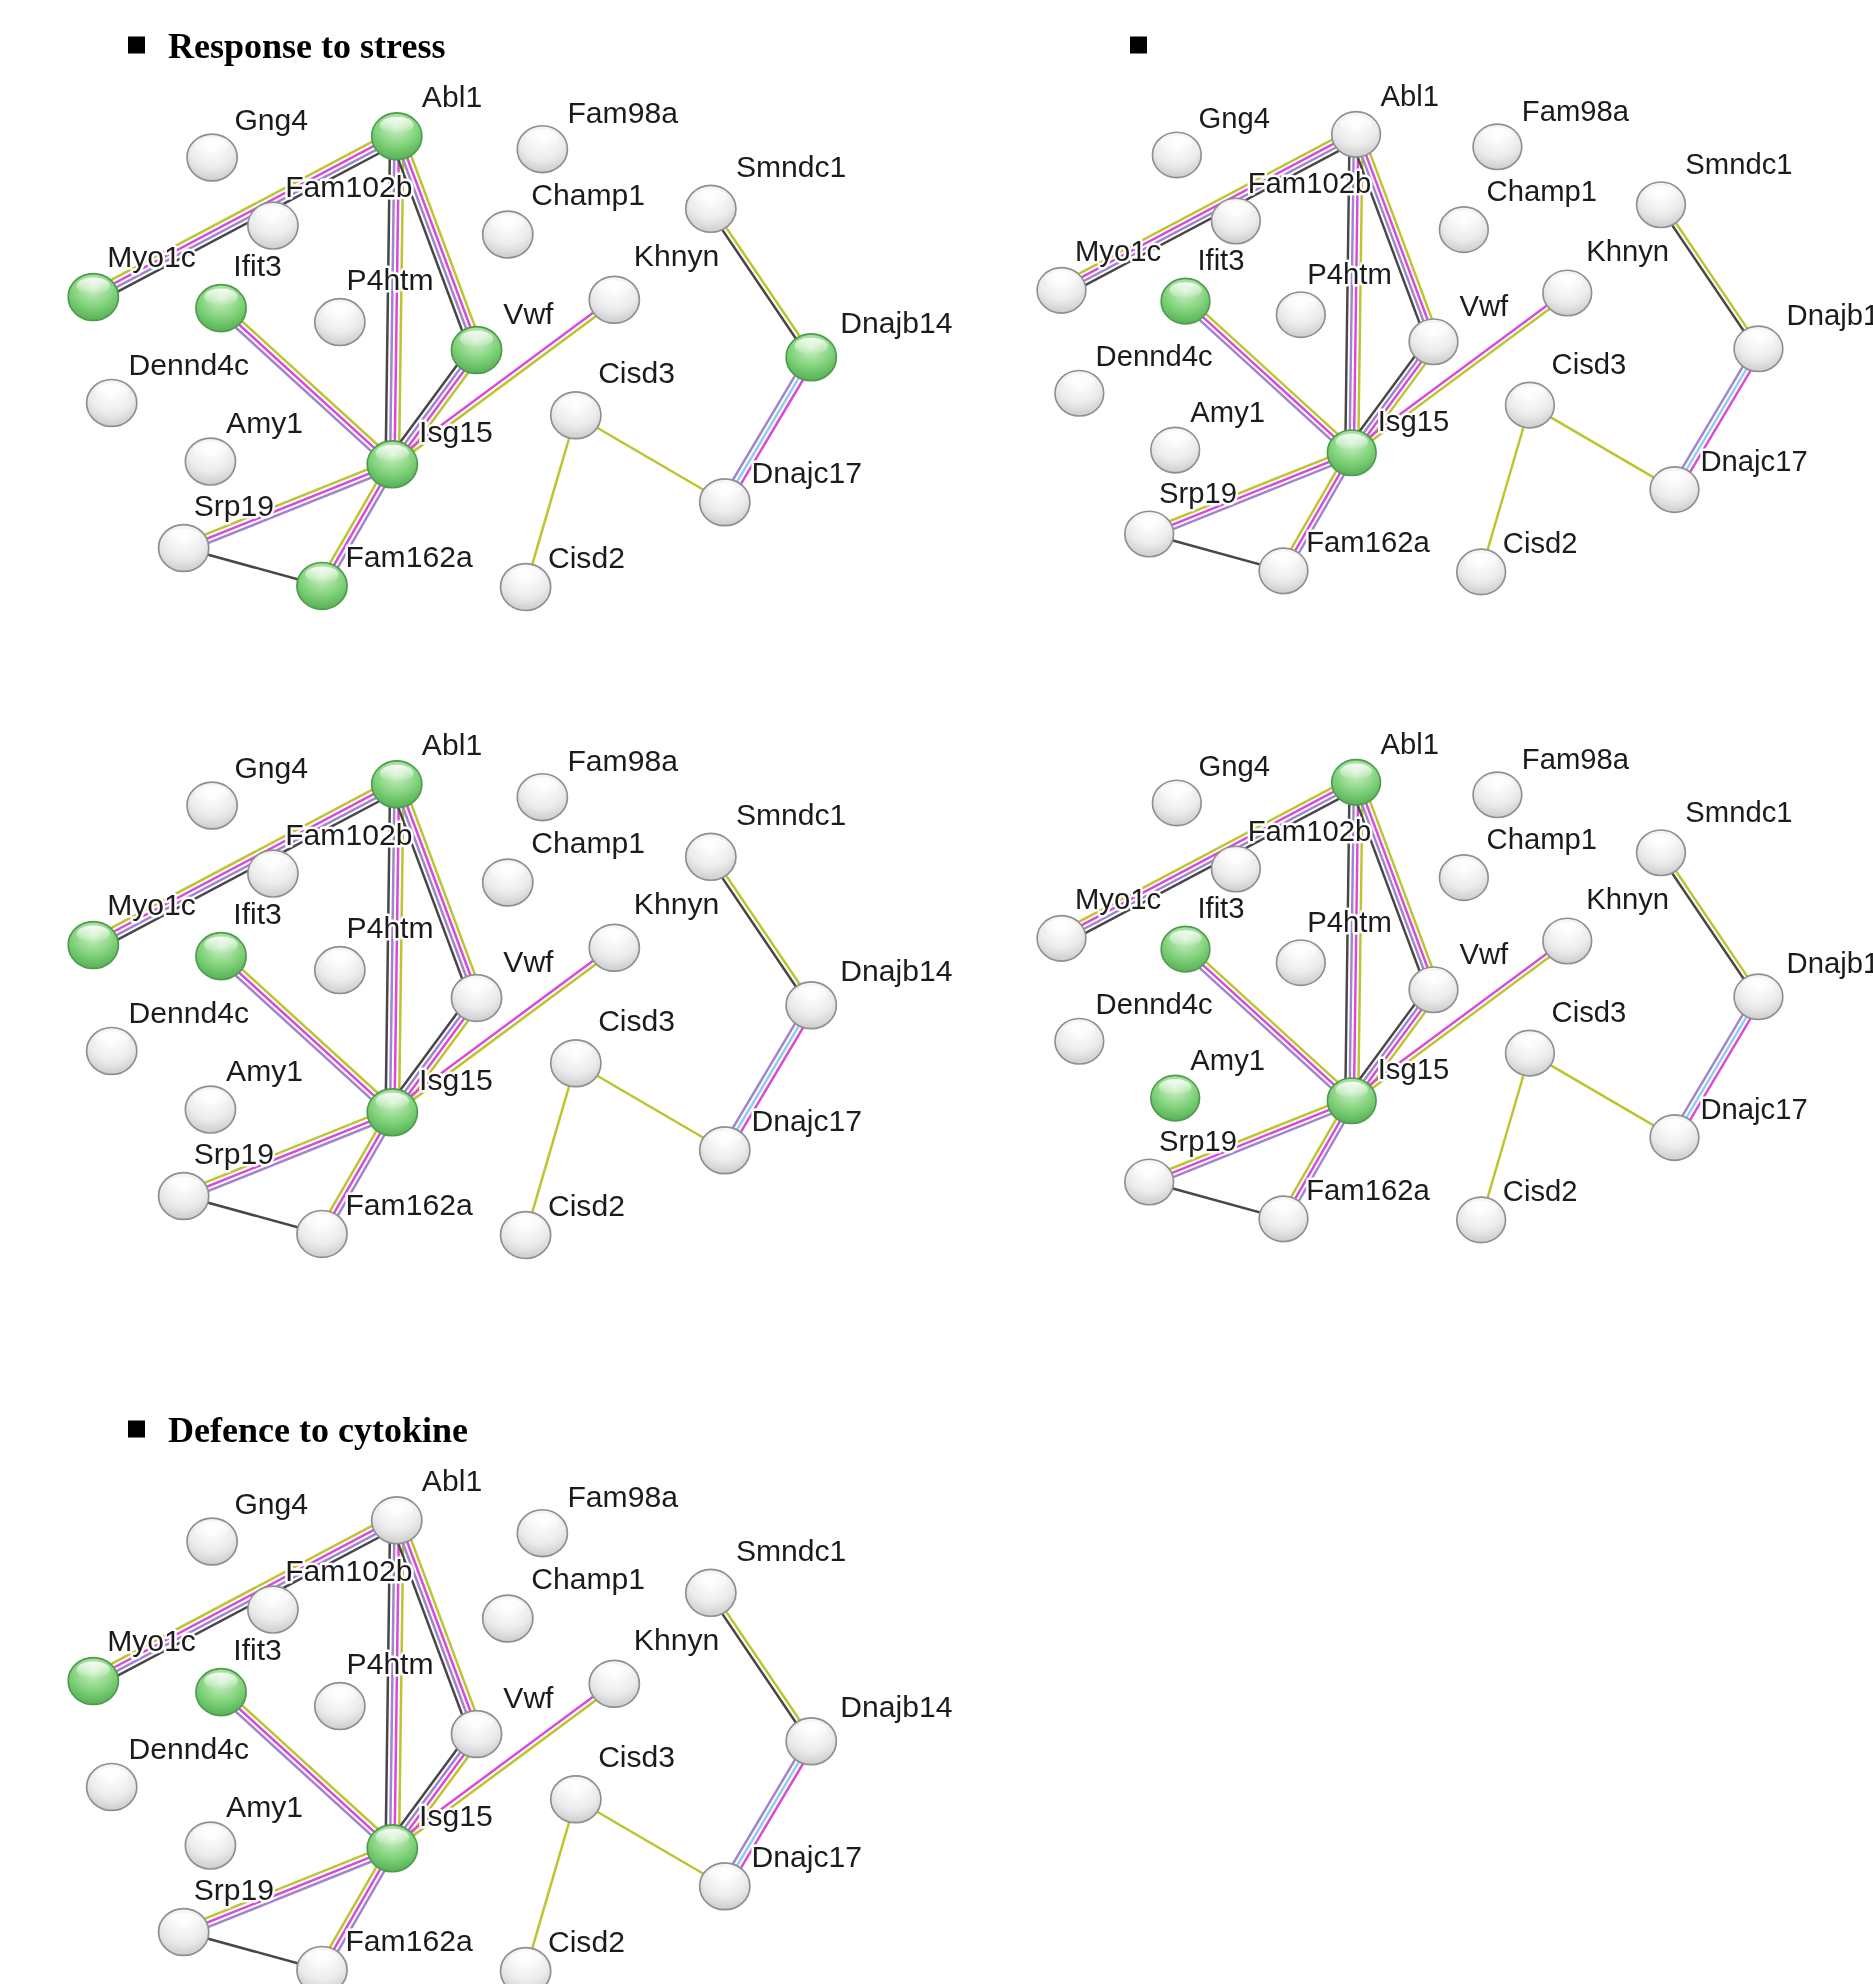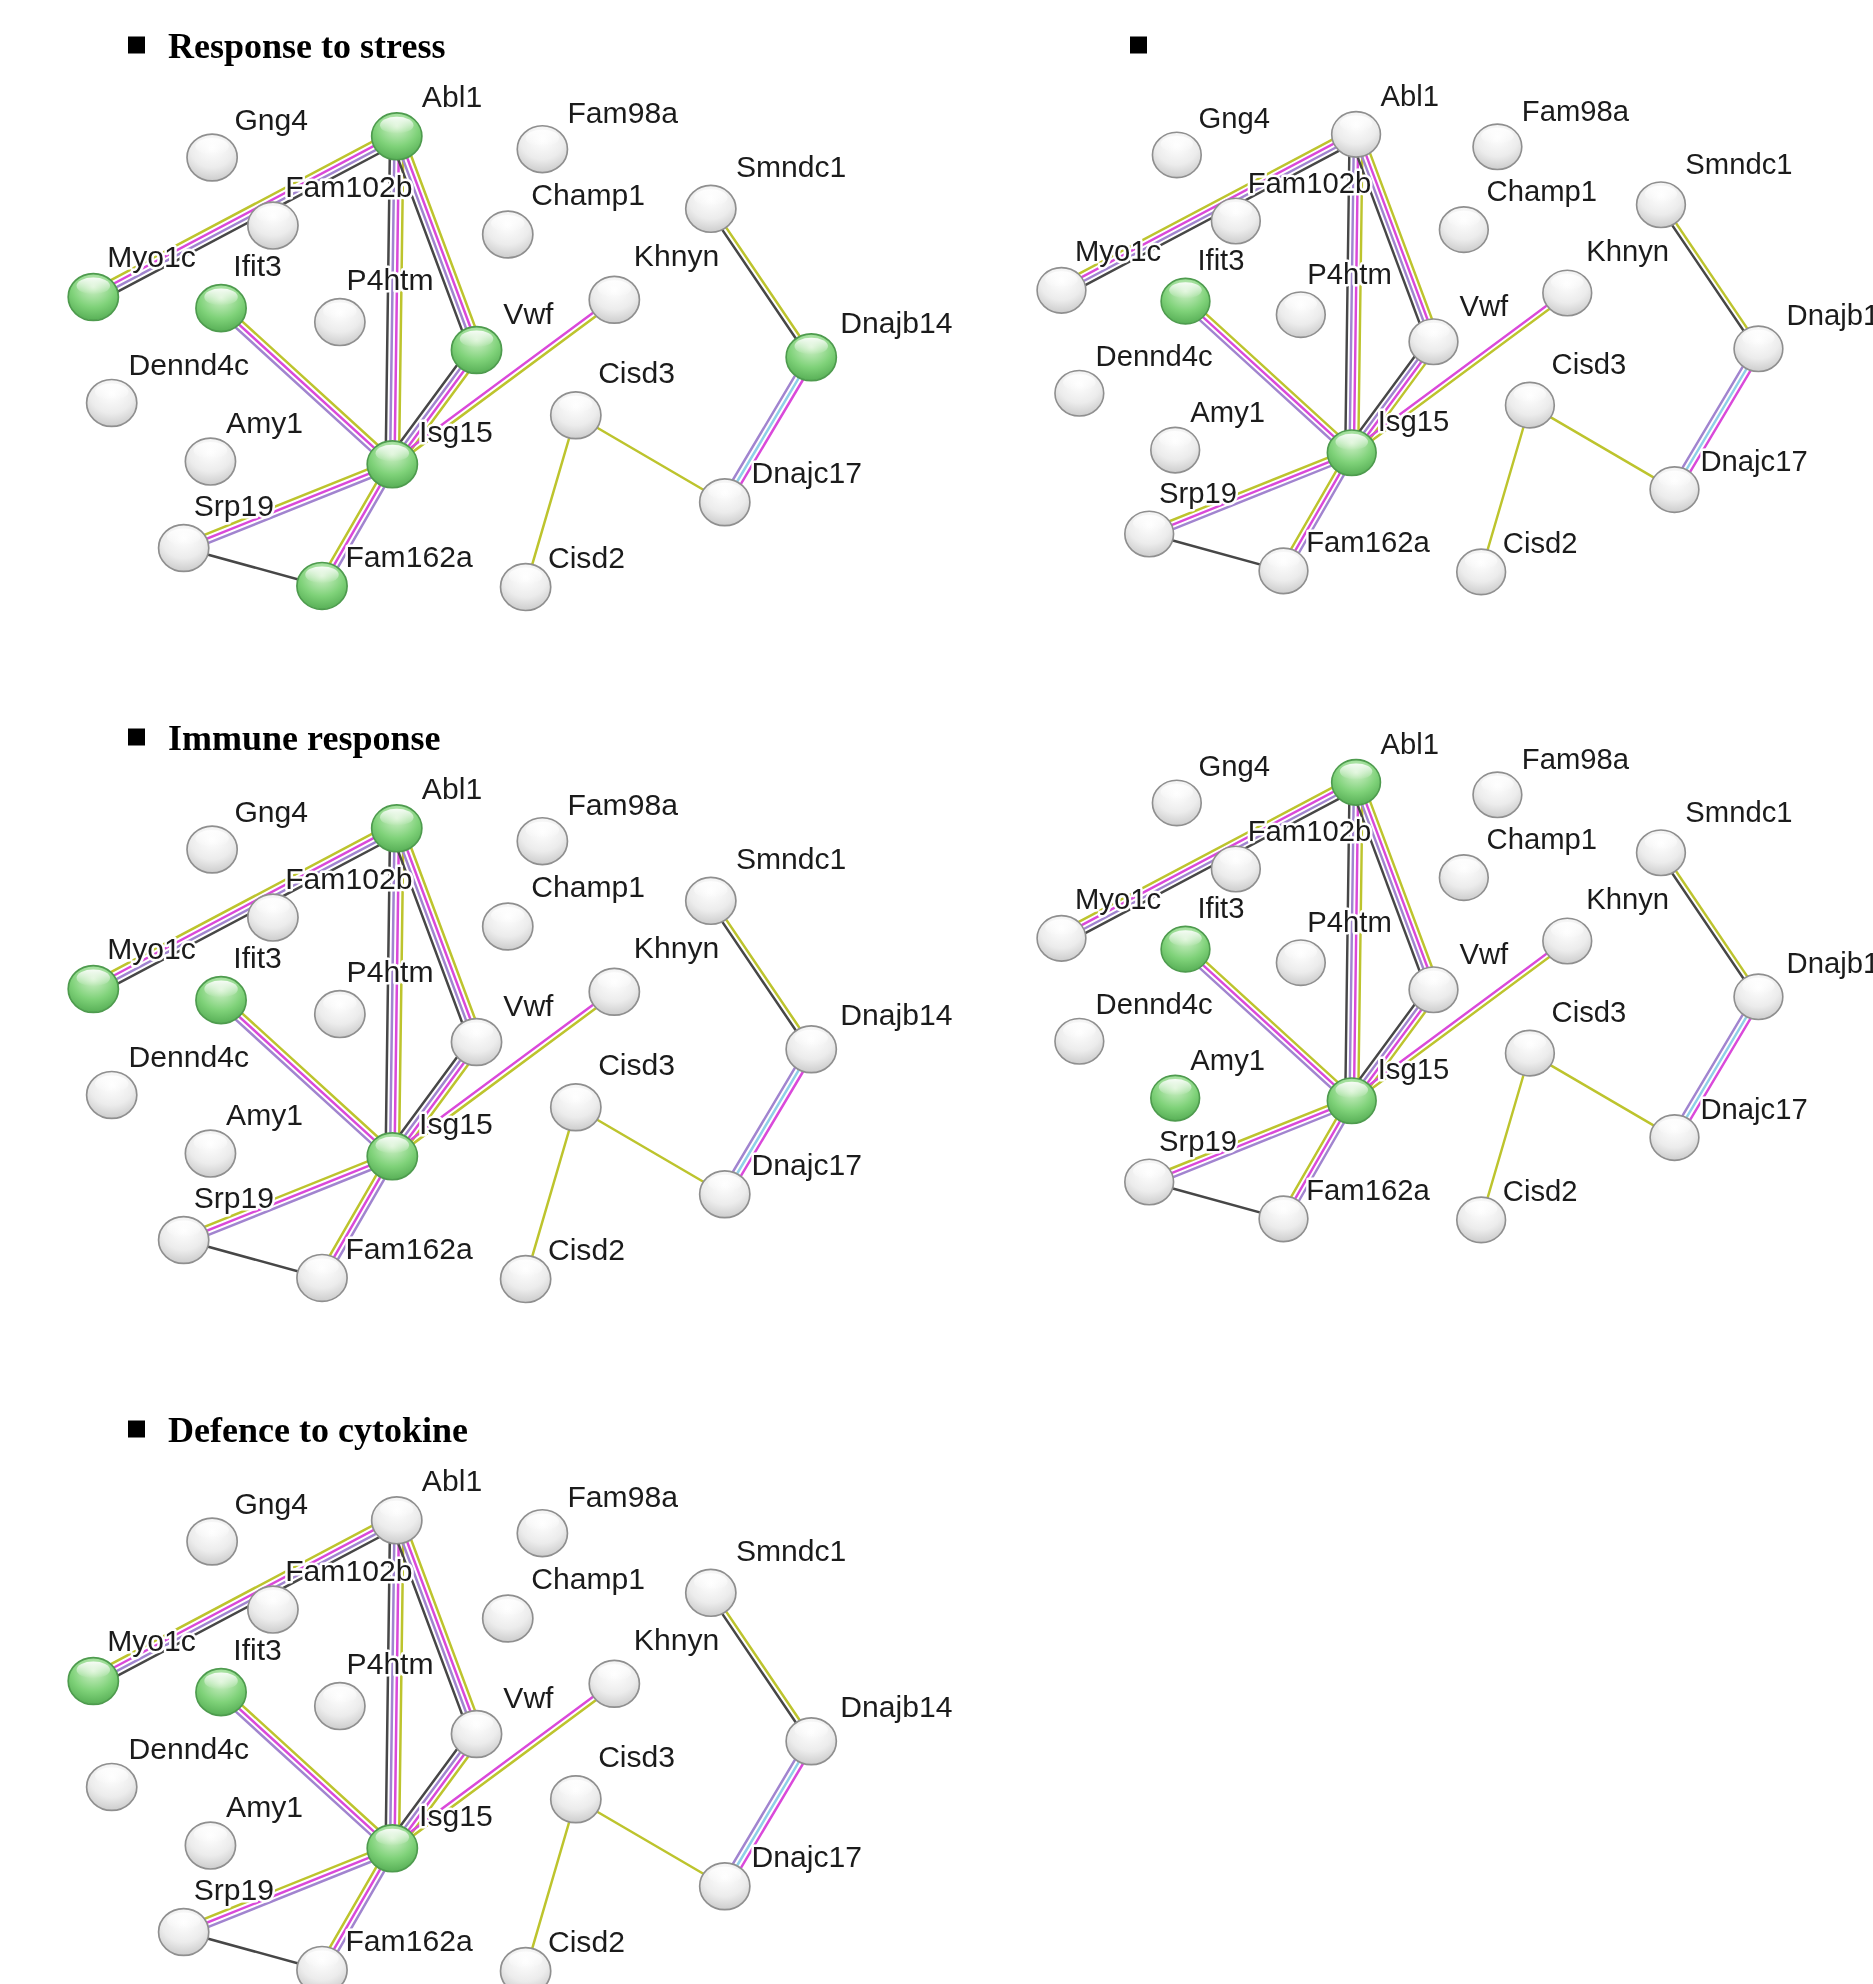--- a/index.html
+++ b/index.html
@@ -410,21 +410,20 @@
               <ellipse cx="858" cy="1080" rx="45" ry="42" fill="url(#gw1)" stroke="#8f8f8f" stroke-width="3"></ellipse>
               <ellipse cx="858" cy="1060" rx="30" ry="15" fill="url(#gl1)"></ellipse>
               <text x="898" y="1046" class="nlabel">Cisd2</text>
             </g>
           </g>
         </svg>
       </div>
   </section>
 
   <section class="cell left">
-    <h2 class="title"><span class="bullet"></span><span>Immune response</span></h2>
     <div class="net">
         <svg viewBox="0 155 1660 975">
           <defs>
             <radialGradient id="gw2" cx="50%" cy="28%" r="80%">
               <stop offset="0%" stop-color="#ffffff"></stop>
               <stop offset="55%" stop-color="#ececec"></stop>
               <stop offset="100%" stop-color="#c4c4c4"></stop>
             </radialGradient>
             <radialGradient id="gg2" cx="50%" cy="28%" r="80%">
               <stop offset="0%" stop-color="#d2f1cb"></stop>

